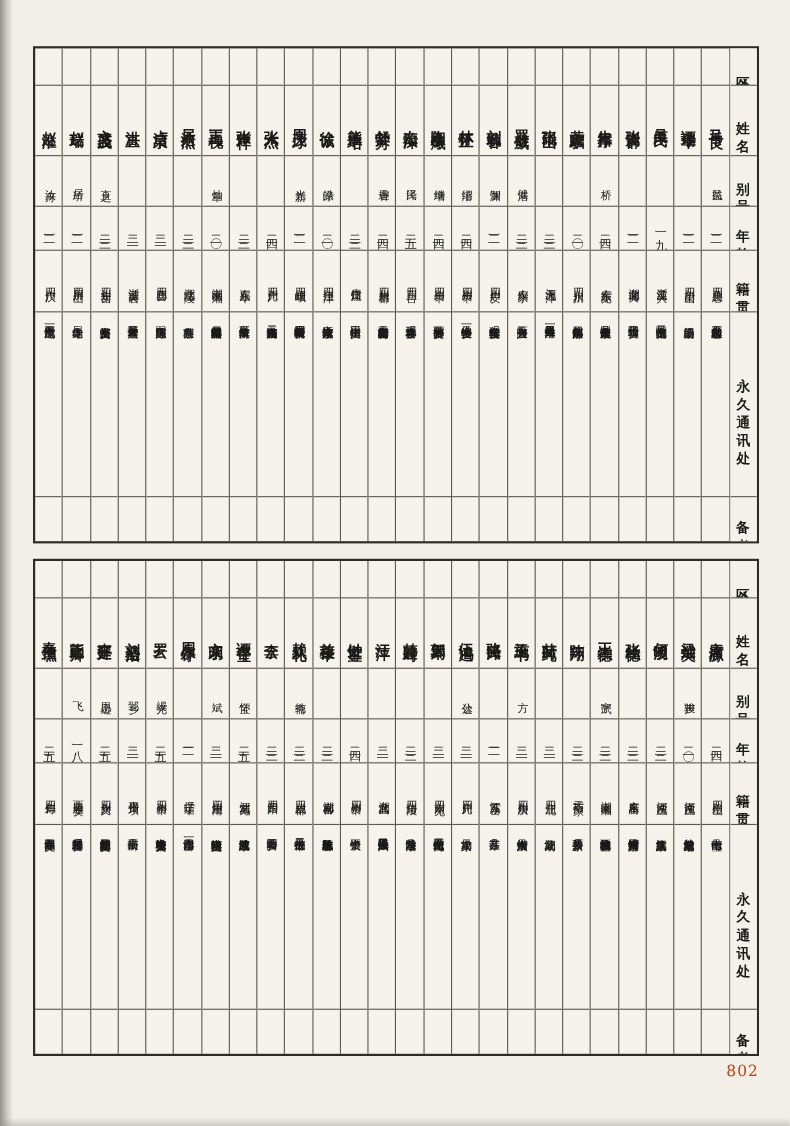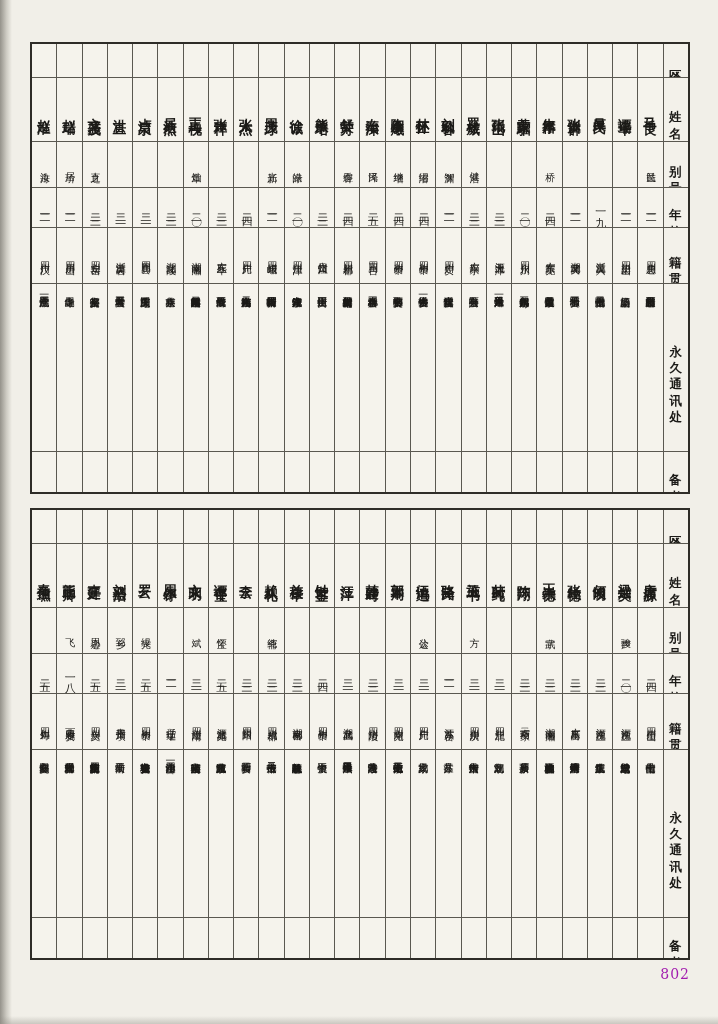--- a/index.html
+++ b/index.html
@@ -60,21 +60,21 @@
   .cell-name .vtext{font-size:13.5px;font-weight:700;letter-spacing:2px;}
   .cell-alias .vtext{font-size:10px;}
   .cell-age .vtext{font-size:11px;letter-spacing:3px;}
   .cell-native .vtext{font-size:10px;letter-spacing:1px;}
   .cell-address .vtext{font-size:10px;line-height:1.12;letter-spacing:0;height:156px;}
   .label-col .cell{align-items:center;padding:0;}
   .label-col .vtext{font-size:12.5px;font-weight:700;letter-spacing:2px;height:auto;}
   .page-number{
     position:absolute;top:966px;right:28px;
     font-family:"DejaVu Serif",serif;
-    font-size:14px;letter-spacing:1px;color:#a21caf;
+    font-size:14px;letter-spacing:1px;color:#c2410c;
   }
 </style>
 </head>
 <body>
 
 <div class="page">
 
   <div class="scan-edge-left"></div>
   <div class="scan-edge-bottom"></div>
 

